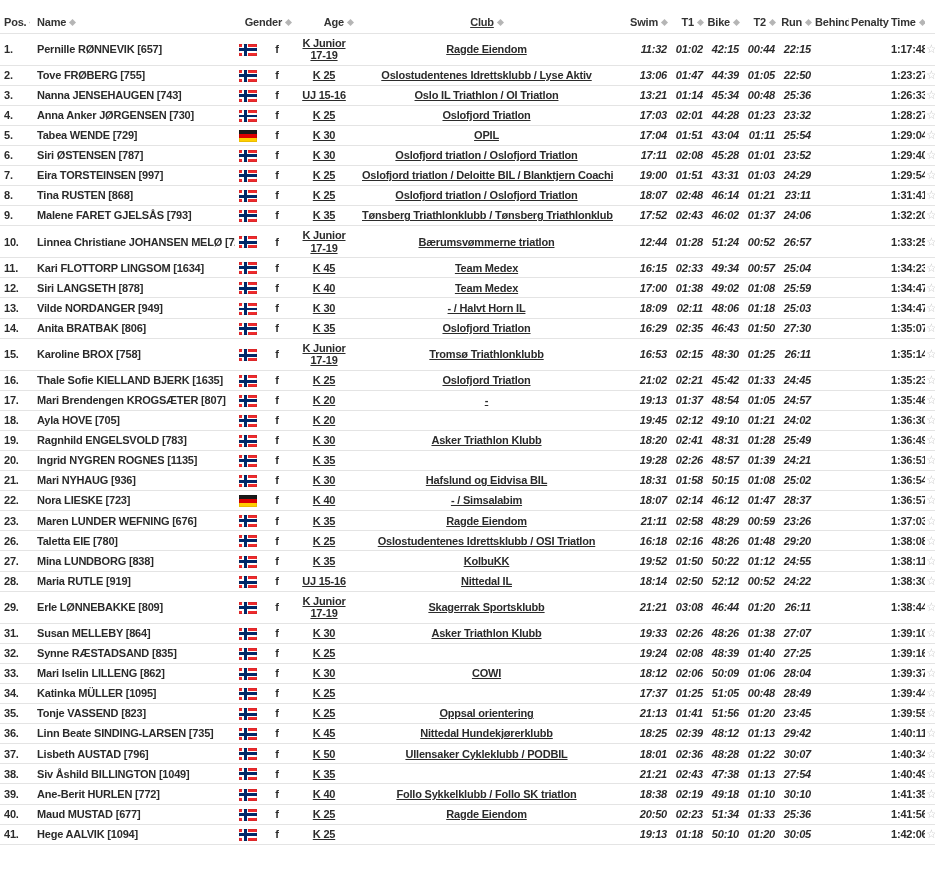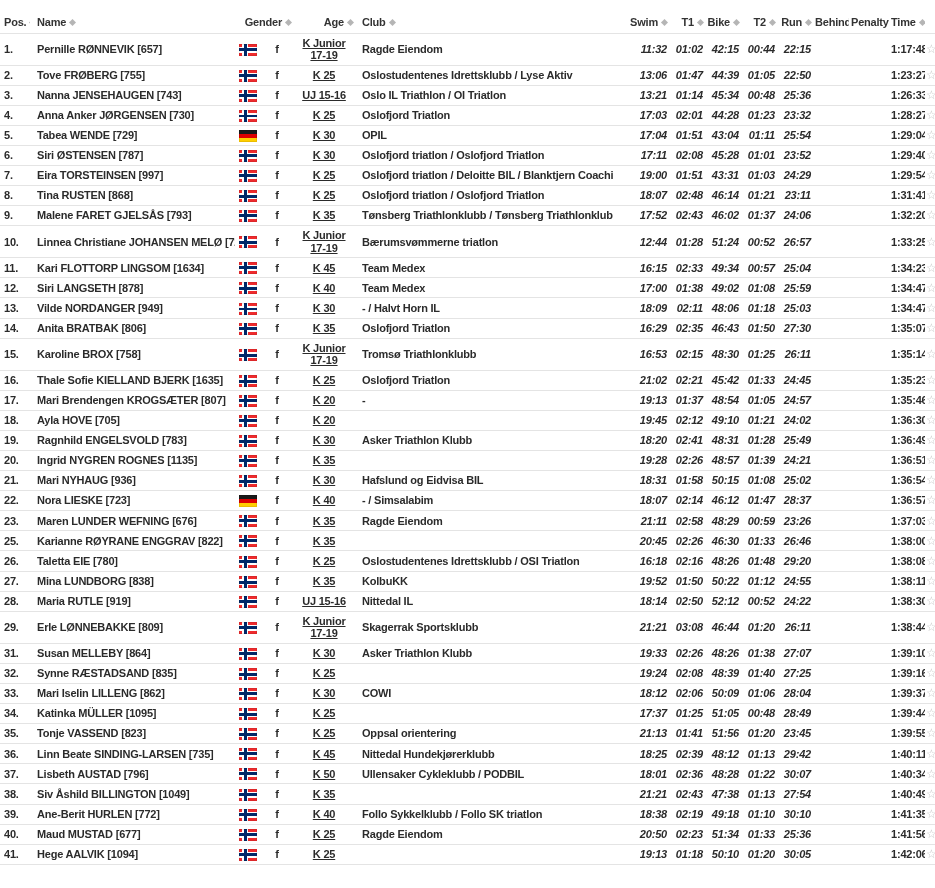--- a/index.html
+++ b/index.html
@@ -8,21 +8,21 @@
   th,td{font-size:11px;font-weight:700;letter-spacing:-0.2px;line-height:12.5px;
         padding:3px 2px;border-bottom:1px solid #e4e4e4;vertical-align:middle;
         overflow:hidden;white-space:nowrap;}
   thead th{color:#333;text-align:left;padding-top:16px;padding-bottom:4px;}
   td.c-age{white-space:normal;}
   .c-pos{padding-left:4px;text-align:left;}
   .c-name{padding-left:7px;text-align:left;}
   .c-flag{text-align:center;}
   .c-gender{text-align:center;}
   .c-age{text-align:center;text-decoration:underline;}
-  .c-club{padding-left:7px;text-align:left;}
+  .c-club{padding-left:7px;text-align:center;text-decoration:underline;}
   .num{text-align:right;}
   .split{font-style:italic;}
   .total{font-weight:700;}
   .c-star{text-align:left;padding-left:1px;overflow:visible;}
   th.center{text-align:right;}
   .sort{display:inline-block;width:5px;height:5px;background:#b5b5b5;
         transform:rotate(45deg);margin-left:4px;margin-bottom:1px;}
   .star{color:#c9c9c9;font-size:12px;font-weight:400;cursor:pointer;}
   .flag{display:inline-block;width:18px;height:12px;vertical-align:middle;
         box-shadow:0 0 0 1px rgba(0,0,0,0.08) inset;}
@@ -459,37 +459,20 @@
     <td class="num split">02:58</td>
     <td class="num split">48:29</td>
     <td class="num split">00:59</td>
     <td class="num split">23:26</td>
     <td class="num split"></td>
     <td class="num split"></td>
     <td class="num total">1:37:03</td>
     <td class="c-star"><span class="star">☆</span></td>
   </tr>
       <tr>
-    <td class="c-pos">25.</td>
-    <td class="c-name">Karianne RØYRANE ENGGRAV [822]</td>
-    <td class="c-flag"><span class="flag flag-no"></span></td>
-    <td class="c-gender">f</td>
-    <td class="c-age">K 35</td>
-    <td class="c-club"></td>
-    <td class="num split">20:45</td>
-    <td class="num split">02:26</td>
-    <td class="num split">46:30</td>
-    <td class="num split">01:33</td>
-    <td class="num split">26:46</td>
-    <td class="num split"></td>
-    <td class="num split"></td>
-    <td class="num total">1:38:00</td>
-    <td class="c-star"><span class="star">☆</span></td>
-  </tr>
-      <tr>
     <td class="c-pos">26.</td>
     <td class="c-name">Taletta EIE [780]</td>
     <td class="c-flag"><span class="flag flag-no"></span></td>
     <td class="c-gender">f</td>
     <td class="c-age">K 25</td>
     <td class="c-club">Oslostudentenes Idrettsklubb / OSI Triatlon</td>
     <td class="num split">16:18</td>
     <td class="num split">02:16</td>
     <td class="num split">48:26</td>
     <td class="num split">01:48</td>

